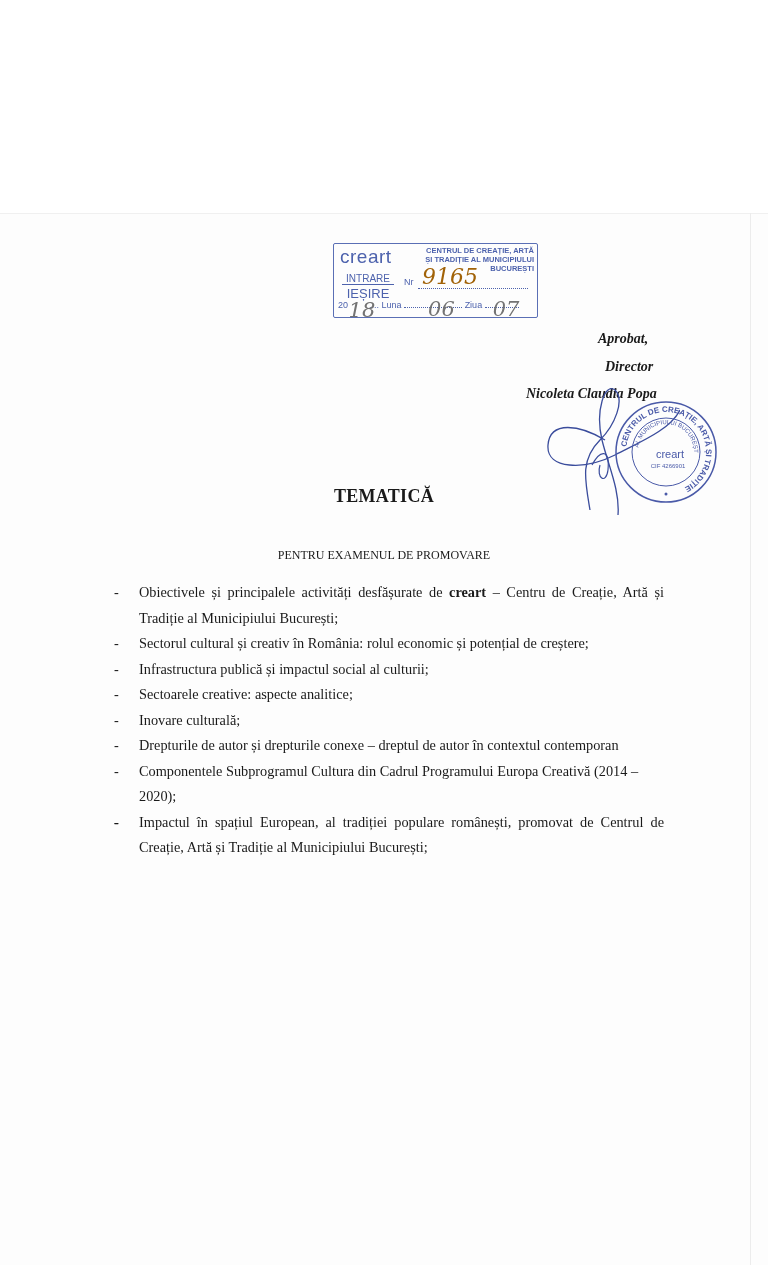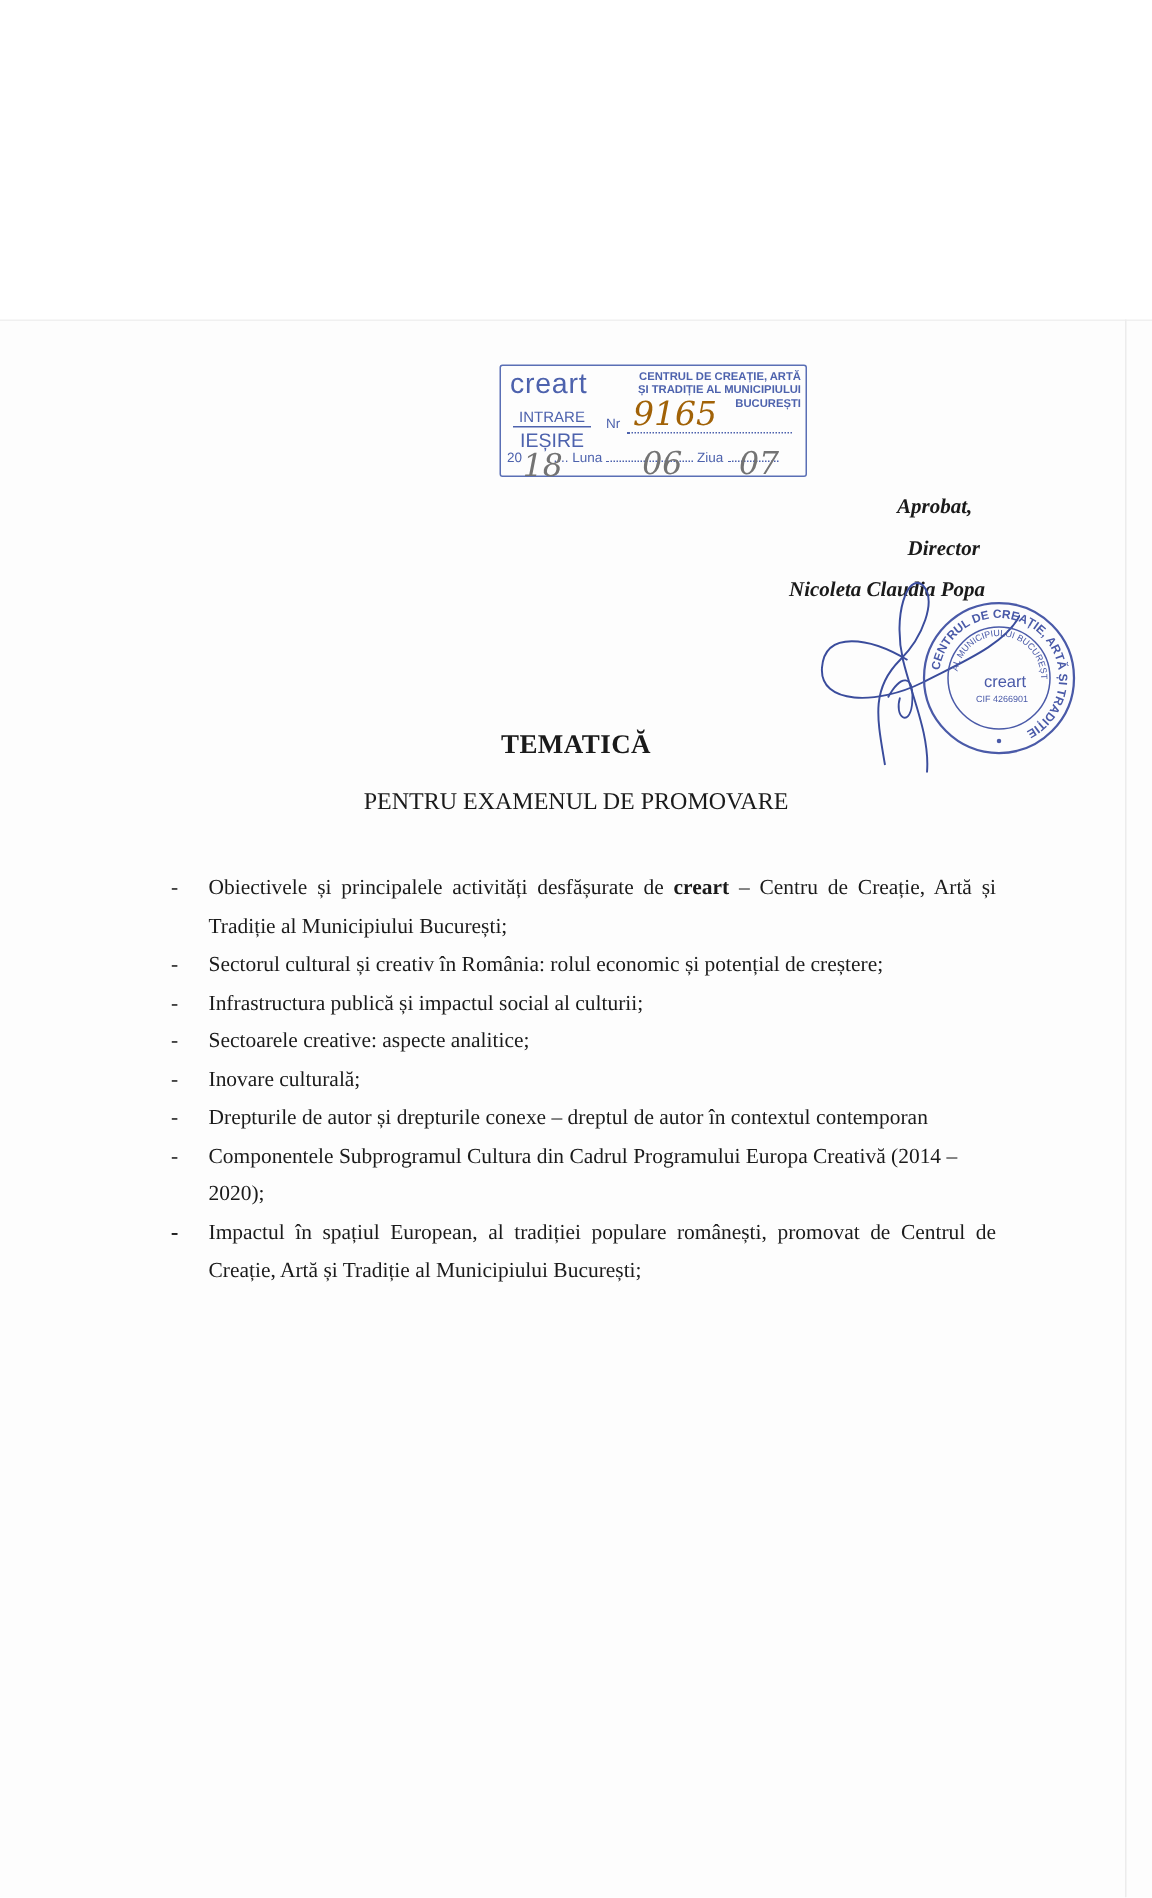--- a/index.html
+++ b/index.html
@@ -59,21 +59,21 @@
     
     .seal {
       position: absolute; left: 614px; top: 400px; width: 104px; height: 104px;
     }
     .signature { position: absolute; left: 530px; top: 370px; width: 150px; height: 150px; }
     
     .title {
       position: absolute; left: 0; width: 768px; text-align: center;
     }
     .title.main { top: 486px; font-weight: bold; font-size: 18px; letter-spacing: 0.3px; }
-    .title.sub { top: 526px; font-size: 16px; }
+    .title.sub { top: 548px; font-size: 12px; }
     
     .topics { position: absolute; left: 114px; top: 580px; width: 550px; margin: 0; padding: 0; list-style: none; }
     .topics li {
       position: relative; padding-left: 25px; font-size: 14.3px; line-height: 25.5px;
     }
     .topics li .dash { position: absolute; left: 0; top: 0; }
     .topics li .text { display: block; }
     .justify { text-align: justify; text-align-last: left; }
   </style>
 </head>

